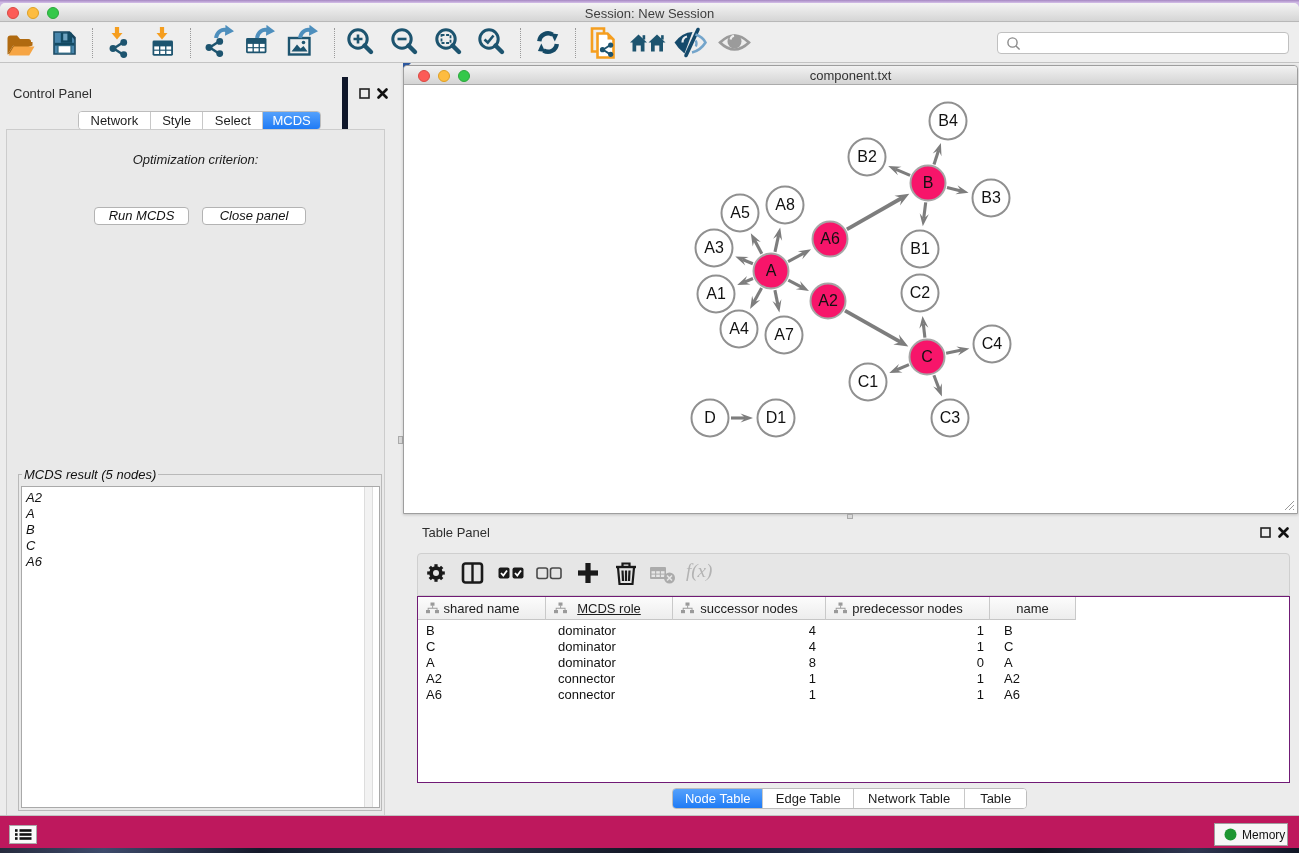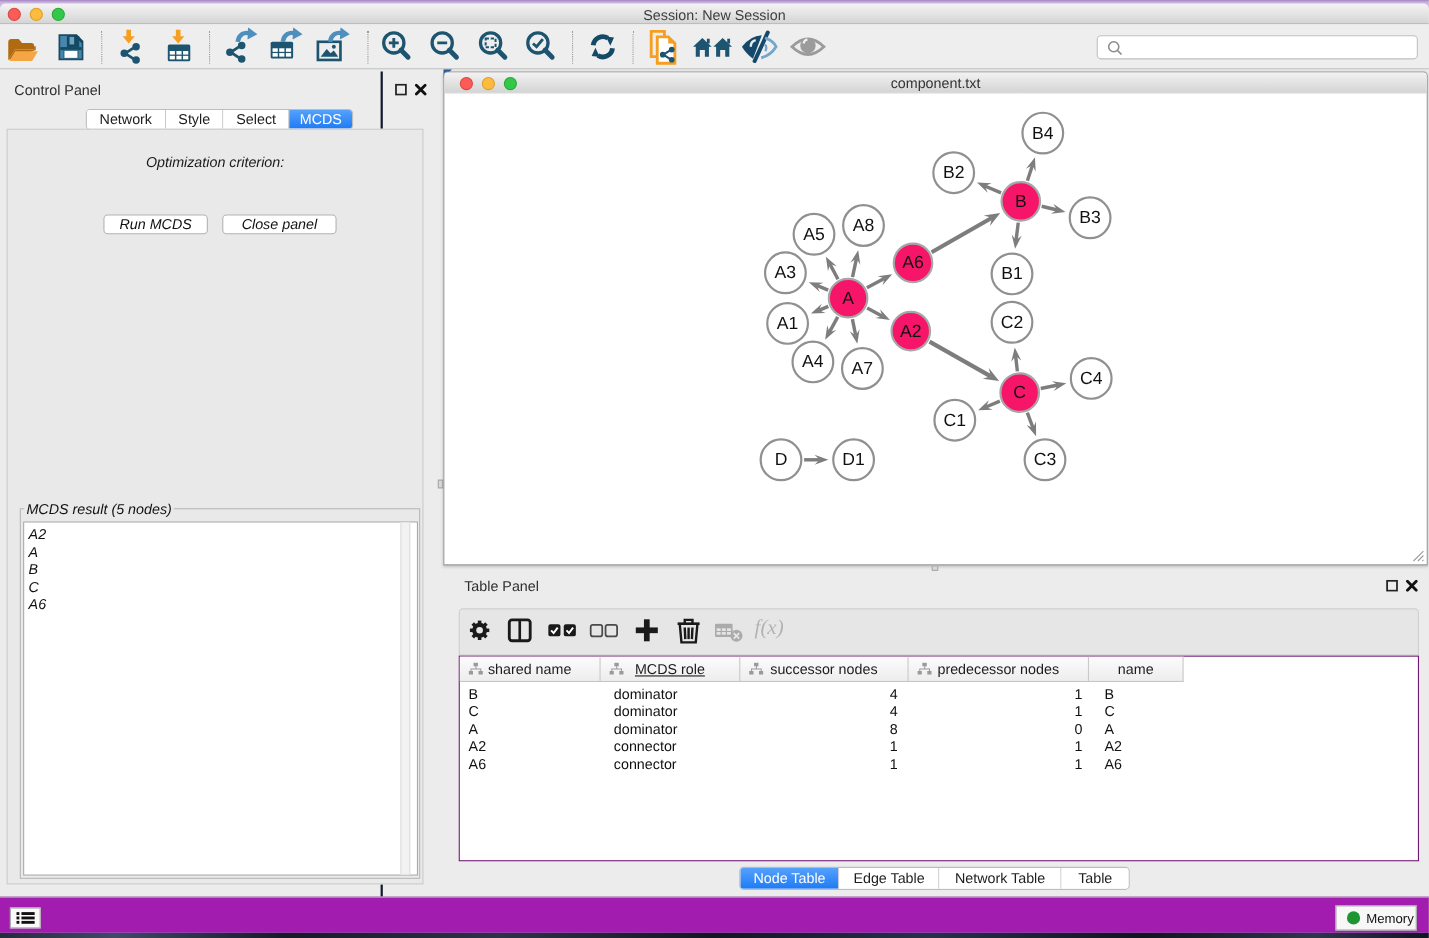--- a/index.html
+++ b/index.html
@@ -9,21 +9,21 @@
 #topstrip{left:0;top:0;width:1299px;height:7px;background:linear-gradient(#a587c2,#cdb6e2 35%,#cdb6e2);}
 
 #titlebar{left:0;top:3px;width:1299px;height:19px;background:linear-gradient(#f4f4f4,#d5d5d5);border-bottom:1px solid #b8b8b8;border-radius:5px 5px 0 0;}
 #titlebar .tl{position:absolute;top:4px;width:12px;height:12px;border-radius:50%;}
 #title-text{position:absolute;top:3px;width:100%;text-align:center;font-size:13px;color:#3e3e3e;}
 
 #toolbar{left:0;top:23px;width:1299px;height:40px;background:#eeeeee;border-bottom:1px solid #c3c3c3;}
 .tsep{position:absolute;top:5px;height:30px;width:0;border-left:1px dotted #9a9a9a;}
 #searchbox{position:absolute;left:997px;top:9px;width:292px;height:22px;background:#fff;border:1px solid #c0c0c0;border-radius:4px;}
 
-#cpanel{left:0;top:65px;width:348px;height:752px;background:#ececec;border-right:2px solid #0f172a;}
+#cpanel{left:0;top:77px;width:348px;height:752px;background:#ececec;border-right:6px solid #0f172a;}
 #cpanel-title{position:absolute;left:13px;top:9px;font-size:13px;color:#2e2e2e;}
 .wicon{position:absolute;top:11px;width:11px;height:11px;}
 
 .tabgrp{position:absolute;display:flex;height:19px;border:1px solid #bdbdbd;border-radius:4px;background:#fff;overflow:hidden;}
 .tabgrp .tab{font-size:13px;color:#1d1d1d;text-align:center;line-height:18px;border-right:1px solid #c8c8c8;background:#fff;}
 .tabgrp .tab:last-child{border-right:none;}
 .tabgrp .tab.sel{background:linear-gradient(#55a1fc,#1f7bf5);color:#fff;}
 
 #cp-content{position:absolute;left:6px;top:52px;width:379px;height:687px;background:#e9e9e9;border:1px solid #cccccc;font-style:italic;}
 #opt-label{position:absolute;left:0;top:22px;width:100%;text-align:center;font-size:13px;color:#1a1a1a;}
@@ -49,21 +49,21 @@
 #tp-title{position:absolute;left:19px;top:5px;font-size:13px;color:#2e2e2e;}
 #tp-toolbar{position:absolute;left:14px;top:33px;width:873px;height:43px;background:#e6e6e6;border:1px solid #cfcfcf;border-radius:4px 4px 0 0;}
 #tp-table{position:absolute;left:14px;top:76px;width:873px;height:187px;background:#fff;border:1px solid #701a75;}
 #thead{position:absolute;left:0;top:0;width:658px;height:23px;background:linear-gradient(#fcfcfc,#ededed);border-bottom:1px solid #c6c6c6;}
 #thead .hcol{position:absolute;top:0;height:23px;border-right:1px solid #c9c9c9;font-size:13px;color:#1c1c1c;text-align:center;line-height:23px;}
 .trow{position:absolute;left:0;width:872px;height:16px;font-size:13px;color:#111;}
 .trow span{position:absolute;top:0;line-height:16px;}
 
 #tpanel .tabgrp .tab{line-height:20px;}
 
-#statusbar{left:0;top:815px;width:1299px;height:33px;background:#a21caf;border-top:1px solid #c2c2c2;}
+#statusbar{left:0;top:815px;width:1299px;height:33px;background:#be185d;border-top:1px solid #c2c2c2;}
 #listbtn{position:absolute;left:9px;top:9px;width:28px;height:19px;background:#fafafa;border:1px solid #ababab;}
 #membtn{position:absolute;left:1214px;top:7px;width:74px;height:23px;background:#f7f7f7;border:1px solid #9f9f9f;font-size:12px;color:#111;}
 #botstrip{left:0;top:848px;width:1299px;height:5px;background:linear-gradient(90deg,#262b3d,#3d4a6b 8%,#15192a 20%,#2c3349 35%,#121624 50%,#253050 65%,#10141f 80%,#2e3550 92%,#101524);}
 .splitdot{position:absolute;width:5px;height:5px;background:#d8d8d8;border:1px solid #aaa;}
 </style></head>
 <body>
 <div class="abs" id="topstrip"></div>
 <div class="abs" id="titlebar">
   <div class="tl" style="left:7px;background:#fc5b57;border:1px solid #d94942;"></div>
   <div class="tl" style="left:27px;background:#fdbc40;border:1px solid #dfa023;"></div>

